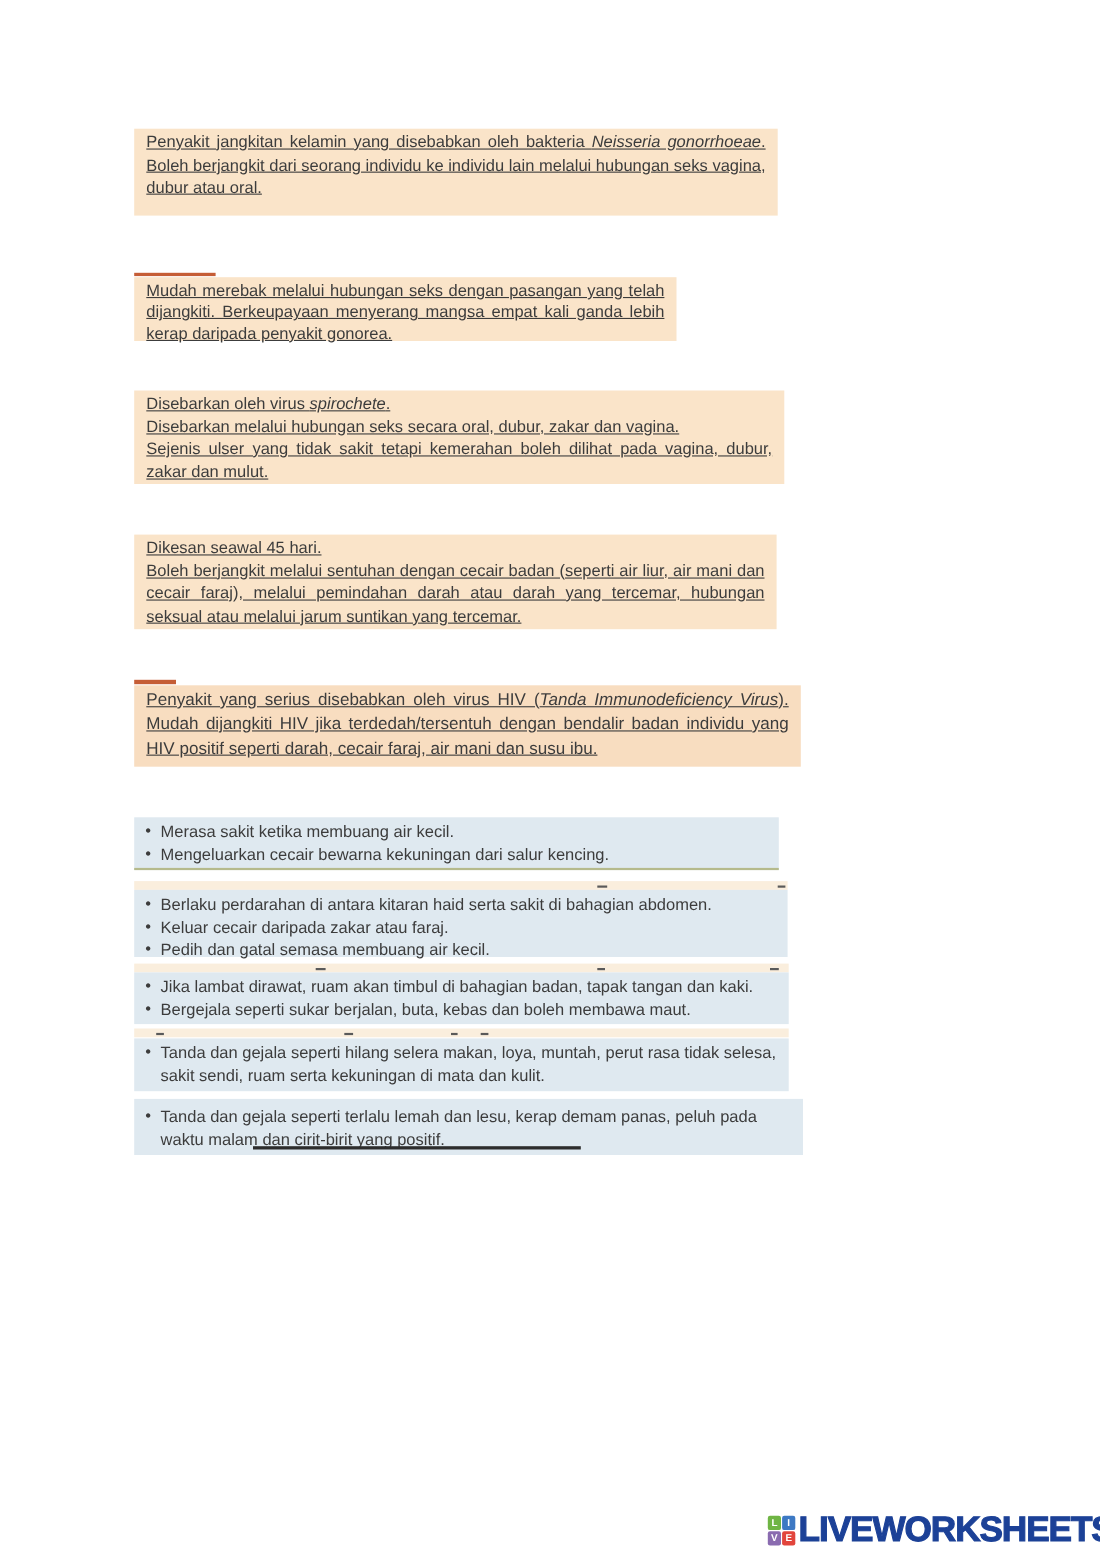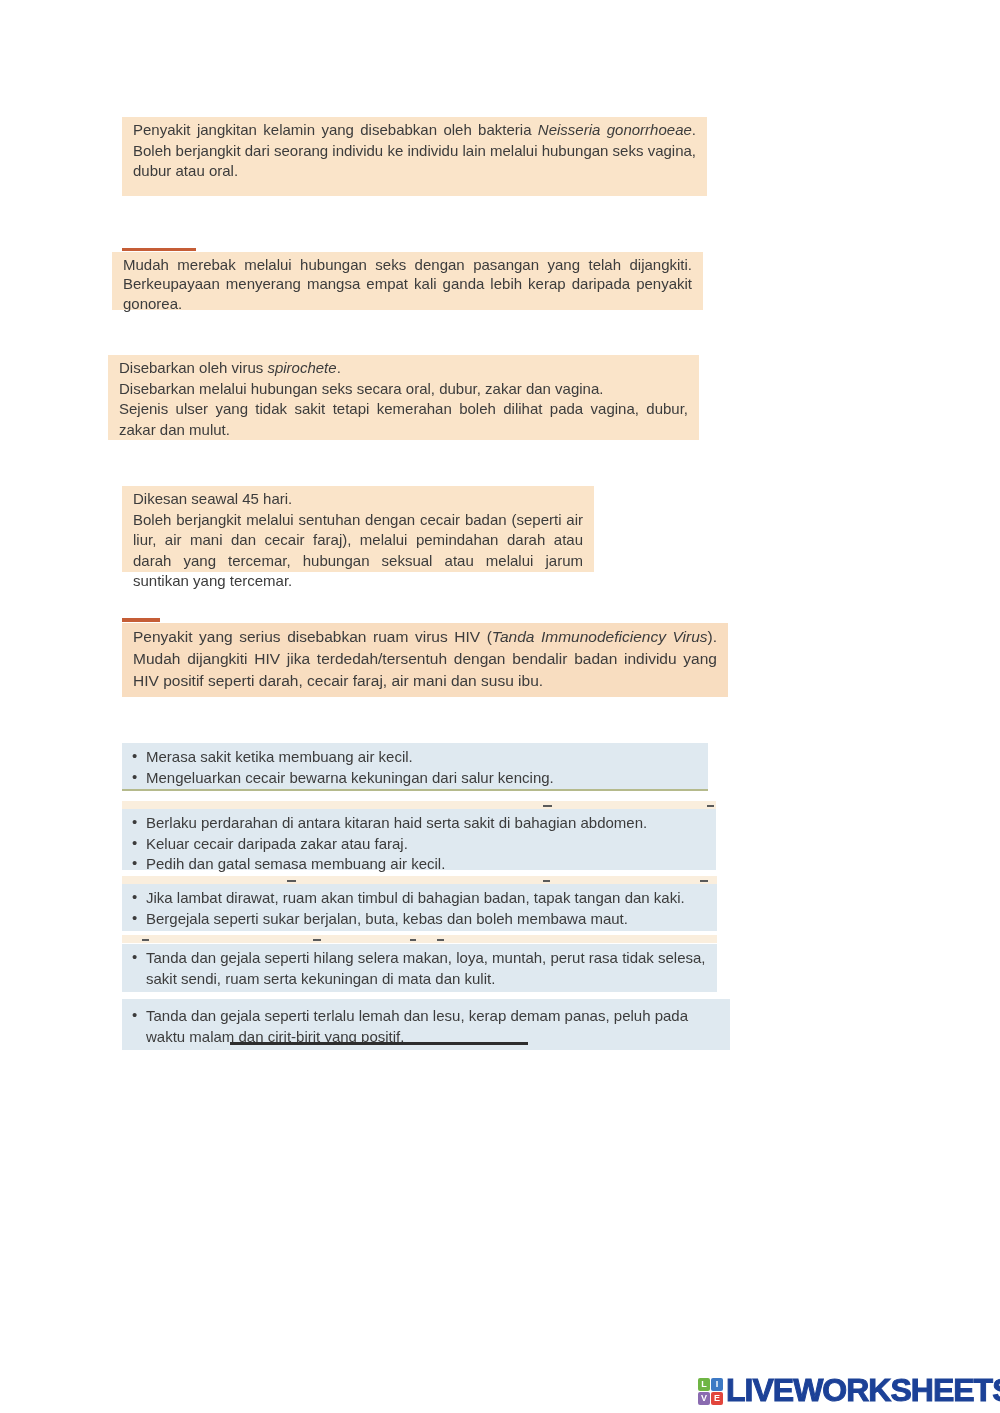--- a/index.html
+++ b/index.html
@@ -5,38 +5,38 @@
   html,body { margin:0; padding:0; background:#ffffff; }
   .page {
     position:relative; width:1000px; height:1413px; background:#ffffff;
     font-family:"Liberation Sans","DejaVu Sans",sans-serif; color:#3c3c3c;
     overflow:hidden;
   }
   .peach {
     position:absolute; background:#fae4c9; box-sizing:border-box;
     padding:3px 11px; font-size:15px; line-height:20.5px; text-align:justify;
   }
-  .peach p { margin:0; }
+  .peach p { margin:0;text-decoration:underline; }
   .peach-dark { background:#f8ddc0; font-size:15.5px; line-height:22px; }
   .dash { position:absolute; background:#c55d36; }
   .dash2 { left:122px; top:248px; width:74px; height:3px; }
   .dash5 { left:122px; top:618px; width:38px; height:4px; }
 
   .blue {
     position:absolute; background:#dfe9f0; box-sizing:border-box;
     font-size:15px; line-height:20.5px; padding:2px 8px 2px 0;
   }
   .blue ul { list-style:none; margin:2px 0 0 0; padding:0; }
   .blue li { position:relative; padding-left:24px; margin:0; }
   .bm { position:absolute; left:10px; top:-1px; font-size:15px; }
 
   .b1  { left:122px; top:117px; width:585px; height:79px; }
-  .b2  { left:112px; top:252px; width:591px; height:58px; line-height:19.3px; }
-  .b3  { left:108px; top:355px; width:591px; height:85px; }
-  .b4  { left:122px; top:486px; width:472px; height:86px; }
+  .b2  { left:122px; top:252px; width:493px; height:58px; line-height:19.3px; }
+  .b3  { left:122px; top:355px; width:591px; height:85px; }
+  .b4  { left:122px; top:486px; width:584px; height:86px; }
   .b5  { left:122px; top:623px; width:606px; height:74px; }
 
   .b6  { left:122px; top:743px; width:586px; height:48px; border-bottom:2px solid #b5ba8c; }
   .b7  { left:122px; top:809px; width:594px; height:61px; }
   .b8  { left:122px; top:884px; width:595px; height:47px; }
   .b9  { left:122px; top:944px; width:595px; height:48px; }
   .b10 { left:122px; top:999px; width:608px; height:51px; padding-top:5px; }
 
   .crop-strip {
     position:absolute; height:8px; background-color:#faeedd;
@@ -95,21 +95,21 @@
     <p><span>Sejenis ulser yang tidak sakit tetapi kemerahan boleh dilihat pada vagina, dubur, zakar dan mulut.</span></p>
   </section>
 
   <section class="peach b4">
     <p><span>Dikesan seawal 45 hari.</span></p>
     <p><span>Boleh berjangkit melalui sentuhan dengan cecair badan (seperti air liur, air mani dan cecair faraj), melalui pemindahan darah atau darah yang tercemar, hubungan seksual atau melalui jarum suntikan yang tercemar.</span></p>
   </section>
 
   <div class="dash dash5"></div>
   <section class="peach peach-dark b5">
-    <p><span>Penyakit yang serius disebabkan ruam virus HIV (</span><i>Tanda Immunodeficiency Virus</i><span>). Mudah dijangkiti HIV jika terdedah/tersentuh dengan bendalir badan individu yang HIV positif seperti darah, cecair faraj, air mani dan susu ibu.</span></p>
+    <p><span>Penyakit yang serius disebabkan oleh virus HIV (</span><i>Tanda Immunodeficiency Virus</i><span>). Mudah dijangkiti HIV jika terdedah/tersentuh dengan bendalir badan individu yang HIV positif seperti darah, cecair faraj, air mani dan susu ibu.</span></p>
   </section>
 
   <section class="blue b6">
     <ul>
       <li><span class="bm">•</span><span>Merasa sakit ketika membuang air kecil.</span></li>
       <li><span class="bm">•</span><span>Mengeluarkan cecair bewarna kekuningan dari salur kencing.</span></li>
     </ul>
   </section>
 
   <div class="crop-strip strip-a"></div>

